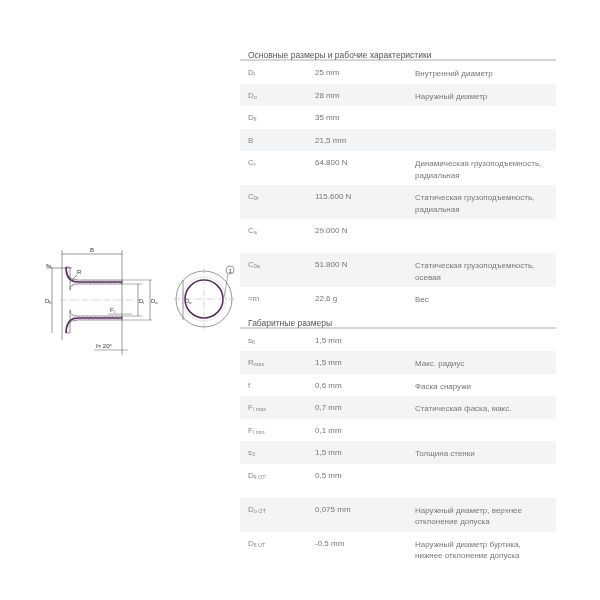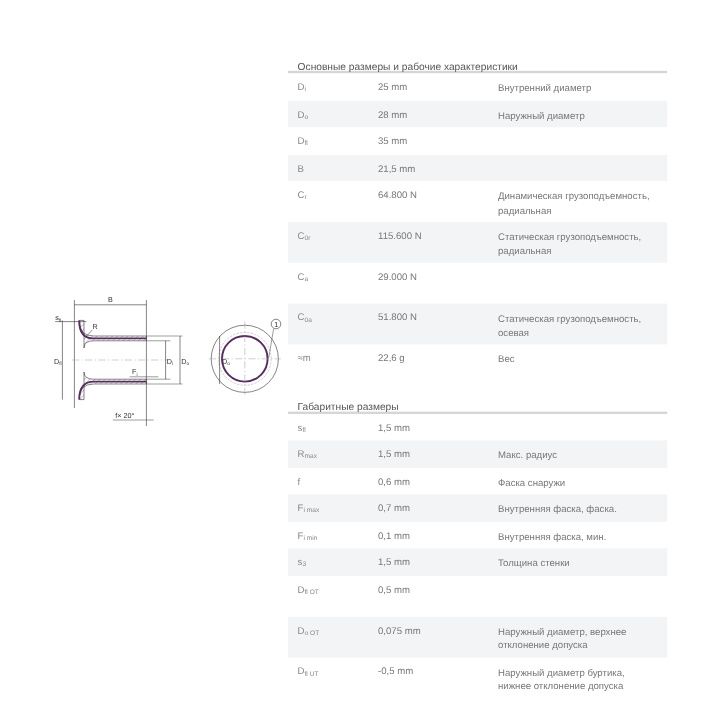--- a/index.html
+++ b/index.html
@@ -10,21 +10,21 @@
   .section-title { font-size: 8.5px; color: #555; padding: 8px 8px 0 8px; height: 17px; box-sizing: border-box; }
   .section-line { height: 2px; background: #d4d6d9; margin-right: 0; }
   .row { display: flex; font-size: 8px; color: #777; box-sizing: border-box; padding: 7px 8px 0 8px; }
   .row.alt { background: #f3f4f6; }
   .row.h1 { height: 22.5px; }
   .row.h2 { height: 34px; }
   .c1 { width: 67px; flex: none; color: #888; }
   .c2 { width: 100px; flex: none; }
   .c3 { flex: 1; line-height: 11.5px; }
   .c1 sub { font-size: 5.5px; vertical-align: -1px; }
-  .title2 { margin-top: 16px; }
+  .title2 { }
 </style>
 </head>
 <body>
 
 <div class="drawing">
   <svg width="200" height="120" viewBox="0 0 200 120" font-family="Liberation Sans, sans-serif" font-size="6" fill="#333">
     <defs>
       <pattern id="hatch" width="3" height="3" patternUnits="userSpaceOnUse" patternTransform="rotate(45)">
         <line x1="0" y1="0" x2="0" y2="3" stroke="#999" stroke-width="0.8"></line>
       </pattern>
@@ -143,26 +143,25 @@
         <span class="c3">Макс. радиус</span>
       </div>
     <div class="row h1">
         <span class="c1"><span>f</span><sub></sub></span>
         <span class="c2">0,6 mm</span>
         <span class="c3">Фаска снаружи</span>
       </div>
     <div class="row h1 alt">
         <span class="c1"><span>F</span><sub>i max</sub></span>
         <span class="c2">0,7 mm</span>
-        <span class="c3">Внутренняя фаска, фаска.</span>
+        <span class="c3">Статическая фаска, макс.</span>
       </div>
     <div class="row h1">
         <span class="c1"><span>F</span><sub>i min</sub></span>
         <span class="c2">0,1 mm</span>
-        <span class="c3">Внутренняя фаска, мин.</span>
       </div>
     <div class="row h1 alt">
         <span class="c1"><span>s</span><sub>3</sub></span>
         <span class="c2">1,5 mm</span>
         <span class="c3">Толщина стенки</span>
       </div>
     <div class="row h2">
         <span class="c1"><span>D</span><sub>fl OT</sub></span>
         <span class="c2">0,5 mm</span>
       </div>

